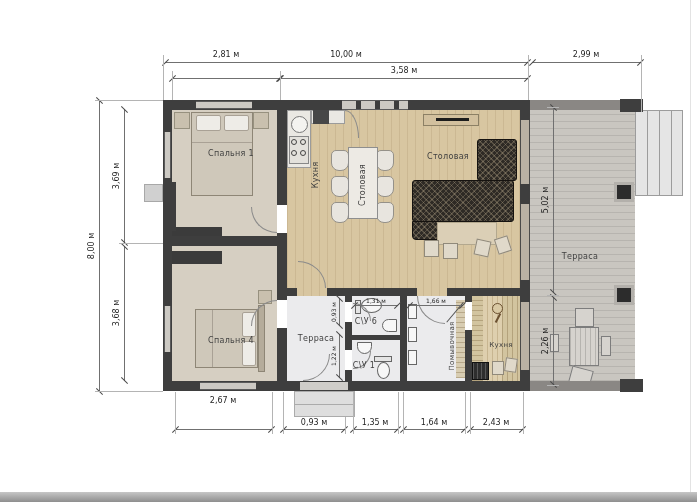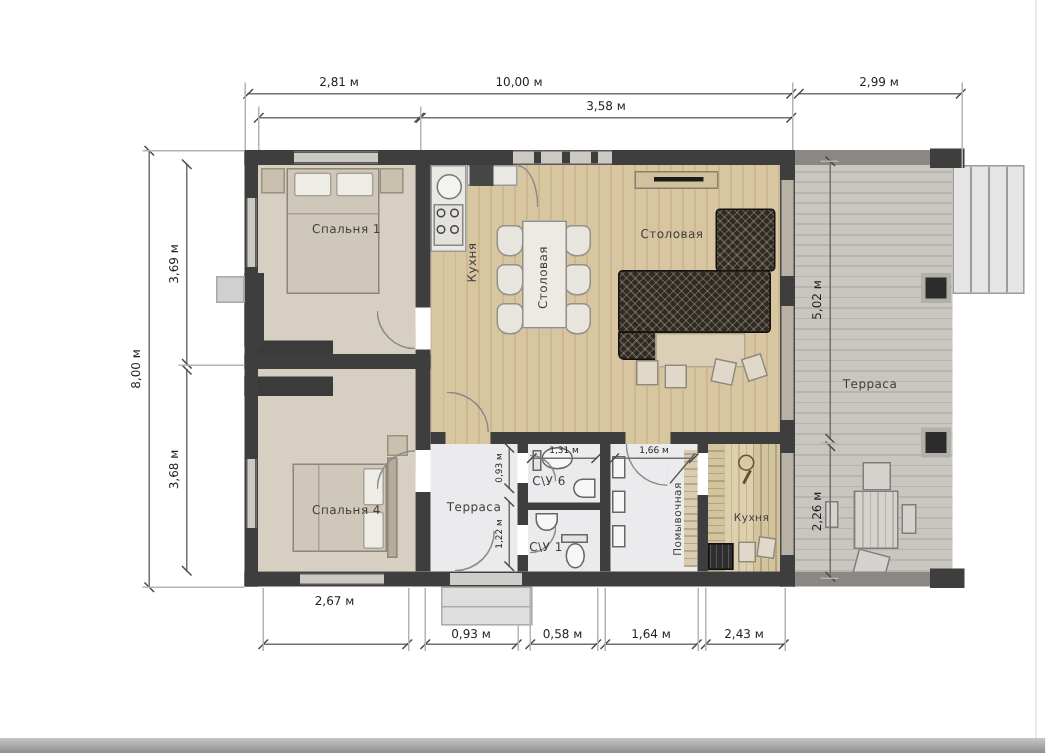--- a/index.html
+++ b/index.html
@@ -222,21 +222,21 @@
   <div class="dv" style="left:553px;top:107px;height:186px"></div>
   <div class="dlbl v" style="left:545px;top:200px">5,02 м</div>
   <div class="dv" style="left:553px;top:297px;height:88px"></div>
   <div class="dlbl v" style="left:545px;top:341px">2,26 м</div>
 
   <div class="dh" style="left:175px;top:429px;width:97px"></div>
   <div class="dlbl" style="left:223px;top:405px">2,67 м</div>
   <div class="dh" style="left:283px;top:429px;width:62px"></div>
   <div class="dlbl" style="left:314px;top:427px">0,93 м</div>
   <div class="dh" style="left:353px;top:429px;width:45px"></div>
-  <div class="dlbl" style="left:375px;top:427px">0,58 м</div>
+  <div class="dlbl" style="left:375px;top:427px">1,35 м</div>
   <div class="dh" style="left:403px;top:429px;width:62px"></div>
   <div class="dlbl" style="left:434px;top:427px">1,64 м</div>
   <div class="dh" style="left:470px;top:429px;width:53px"></div>
   <div class="dlbl" style="left:496px;top:427px">2,43 м</div>
 
   <div class="dh" style="left:354px;top:305px;width:44px"></div>
   <div class="dlbl t" style="left:376px;top:304px">1,31 м</div>
   <div class="dh" style="left:409px;top:305px;width:54px"></div>
   <div class="dlbl t" style="left:436px;top:304px">1,66 м</div>
   <div class="dv" style="left:339px;top:298px;height:28px"></div>

